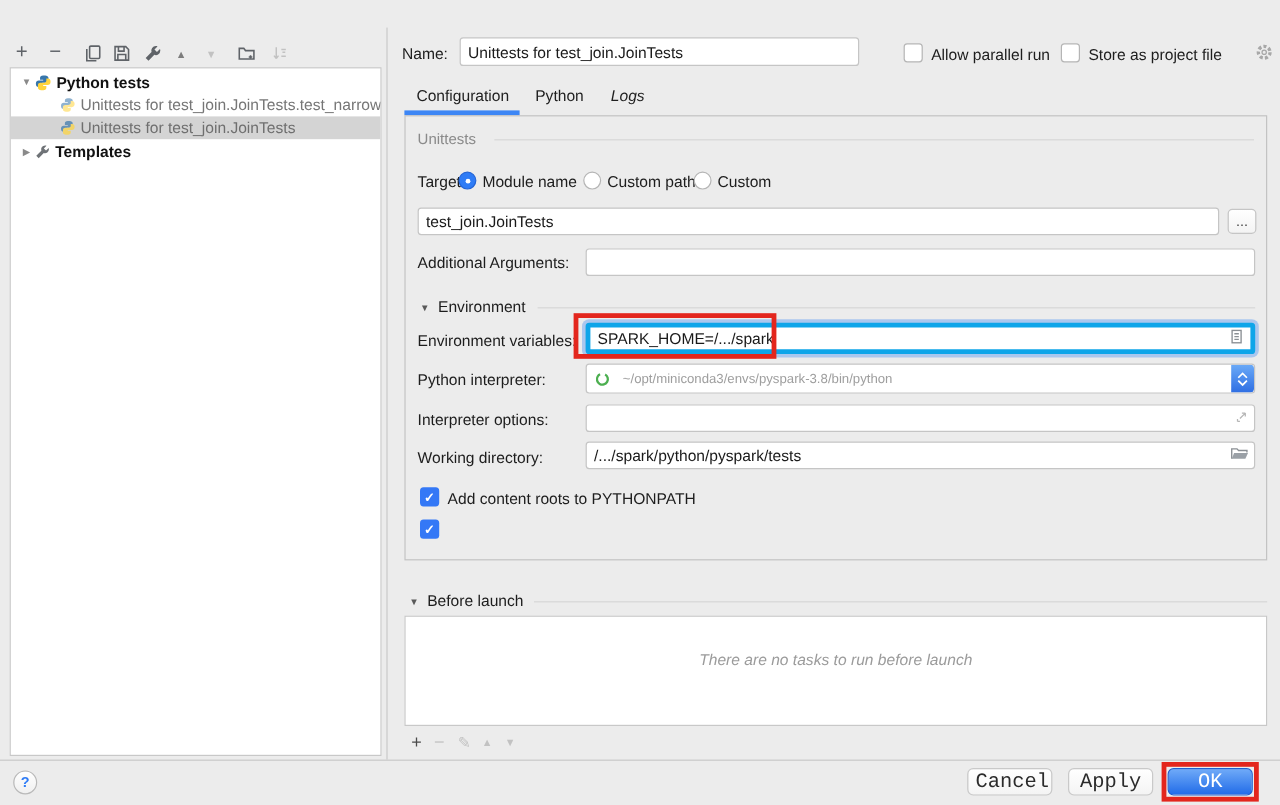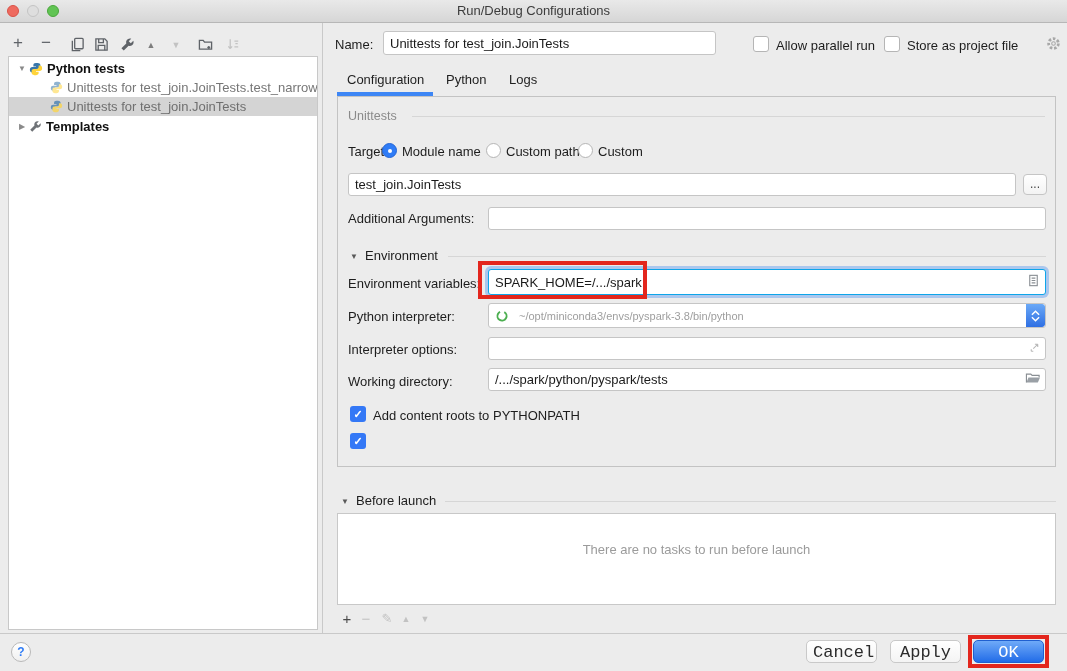--- a/index.html
+++ b/index.html
@@ -31,21 +31,21 @@
   .dimtext{color:#767676;}
   .selrow{background:#d4d4d4;}
   
   .lbl{position:absolute;font-size:13px;color:#1d1d1d;white-space:nowrap;}
   .field{position:absolute;box-sizing:border-box;background:#fff;border:1px solid #c5c5c5;
          border-radius:3px;font-size:13px;color:#1a1a1a;padding:0 6px;outline:none;
          font-family:"Liberation Sans",sans-serif;}
   .fieldwrap{position:absolute;box-sizing:border-box;background:#fff;border:1px solid #c5c5c5;
          border-radius:3px;display:flex;align-items:center;padding:0 4px 0 6px;font-size:13px;color:#1a1a1a;}
   .fieldwrap .grow{flex:1;}
-  .focusring{border:1px solid #0ea5e9;box-shadow:0 0 0 3px rgba(116,169,240,.55);}
+  .focusring{border:4px solid #0ea5e9;box-shadow:0 0 0 3px rgba(116,169,240,.55);}
   
   .cb{position:absolute;width:16px;height:16px;box-sizing:border-box;border-radius:3px;}
   .cb.off{background:#fff;border:1px solid #b5b5b5;}
   .cb.on{background:#3478f6;color:#fff;font-size:11px;font-weight:bold;display:flex;
          align-items:center;justify-content:center;}
   .radio{position:absolute;width:15px;height:15px;border-radius:50%;box-sizing:border-box;}
   .radio.off{background:#fff;border:1px solid #b5b5b5;}
   .radio.on{background:#2f7cf6;border:1px solid #2465d6;}
   .radio.on::after{content:"";position:absolute;left:4.5px;top:4.5px;width:4px;height:4px;
                    border-radius:50%;background:#fff;}
@@ -61,47 +61,41 @@
   .sechead{position:absolute;font-size:13px;color:#1d1d1d;white-space:nowrap;}
   .graypath{font-size:11px;color:#9e9e9e;margin-left:5px;white-space:nowrap;overflow:hidden;}
   .stepper{width:19px;height:23px;margin-left:auto;flex:none;border-radius:0 3px 3px 0;
            background:linear-gradient(#6aa9f7,#2f6fe3);display:flex;flex-direction:column;
            align-items:center;justify-content:center;margin-right:-4px;}
   .browse-btn{position:absolute;box-sizing:border-box;background:linear-gradient(#fff,#f3f3f3);
           border:1px solid #c5c5c5;border-radius:4px;font-size:12px;color:#444;text-align:center;}
   
   .bl-box{position:absolute;left:337px;top:513px;width:719px;height:92px;box-sizing:border-box;
           background:#fff;border:1px solid #c8c8c8;}
-  .bl-empty{position:absolute;left:0;right:0;top:28px;text-align:center;font-size:13px;color:#9b9b9b;}
+  .bl-empty{position:absolute;left:0;right:0;top:28px;text-align:center;font-size:13px;color:#9b9b9b;font-style:italic;}
   .smicon{position:absolute;width:16px;height:16px;display:flex;align-items:center;justify-content:center;
           font-size:13px;color:#4a4a4a;}
   .smicon.dis{color:#c2c2c2;}
   
   .btn{position:absolute;box-sizing:border-box;height:23px;border-radius:5px;font-size:17px;
        font-family:Liberation Mono, monospace;border:1px solid #c9c9c9;
        background:linear-gradient(#ffffff,#f4f4f4);color:#2b2b2b;text-align:center;line-height:21px;}
   .btn-ok{background:linear-gradient(#6faaf8,#226ce8);border:1px solid #1f5fd0;color:#fff;}
   .helpbtn{position:absolute;left:11px;top:642px;width:20px;height:20px;border-radius:50%;
            box-sizing:border-box;border:1px solid #b9b9b9;background:linear-gradient(#fff,#f0f0f0);
            color:#2f7cf6;font-size:12px;font-weight:bold;text-align:center;line-height:18px;}
   .redbox{position:absolute;box-sizing:border-box;border:4px solid #e3261d;}
   .arrow-up{font-size:9px;color:#7d7d7d;}
   .arrow-dn{font-size:9px;}
 </style>
 </head>
 <body>
 
 <div class="window">
 
-  <div class="titlebar">
-    <div class="tl tl-close"></div>
-    <div class="tl tl-min"></div>
-    <div class="tl tl-zoom"></div>
-    <div class="title">Run/Debug Configurations</div>
-  </div>
 
   <div class="tbicon" style="left:9px;top:34px;font-size:17px;">+</div>
   <div class="tbicon" style="left:37px;top:34px;font-size:17px;">−</div>
   <div class="tbicon" style="left:68px;top:35px;">
     <svg width="15" height="15" viewBox="0 0 16 16">
         <rect x="5" y="1.5" width="9" height="11" rx="1" fill="none" stroke="#5f6368" stroke-width="1.4"></rect>
         <path d="M11 14.5H2.5V4" fill="none" stroke="#5f6368" stroke-width="1.4"></path>
       </svg>
   </div>
   <div class="tbicon" style="left:92px;top:35px;">
@@ -180,21 +174,21 @@
   <div class="lbl" style="left:907px;top:38px;">Store as project file</div>
   <div style="position:absolute;left:1045px;top:35px;">
     <svg width="17" height="17" viewBox="0 0 16 16">
         <circle cx="8" cy="8" r="4.6" fill="none" stroke="#a8a8a8" stroke-width="2.6" stroke-dasharray="2.4 1.7"></circle>
         <circle cx="8" cy="8" r="1.7" fill="#ececec" stroke="#a8a8a8" stroke-width="1"></circle>
       </svg>
   </div>
 
   <div class="tab" style="left:347px;top:72px;">Configuration</div>
   <div class="tab" style="left:446px;top:72px;">Python</div>
-  <div class="tab" style="left:509px;top:72px;">Logs</div>
+  <div class="tab" style="left:509px;top:72px;font-style:italic;">Logs</div>
   <div class="tab-underline"></div>
 
   <div class="groupbox">
     <div class="grouplabel" style="left:10px;top:12px;">Unittests</div>
     <div class="divline" style="left:74px;top:19px;width:633px;"></div>
 
     <div class="lbl" style="left:10px;top:47px;">Target:</div>
     <div class="radio on" style="left:44px;top:46px;"></div>
     <div class="lbl" style="left:64px;top:47px;">Module name</div>
     <div class="radio off" style="left:148px;top:46px;"></div>

